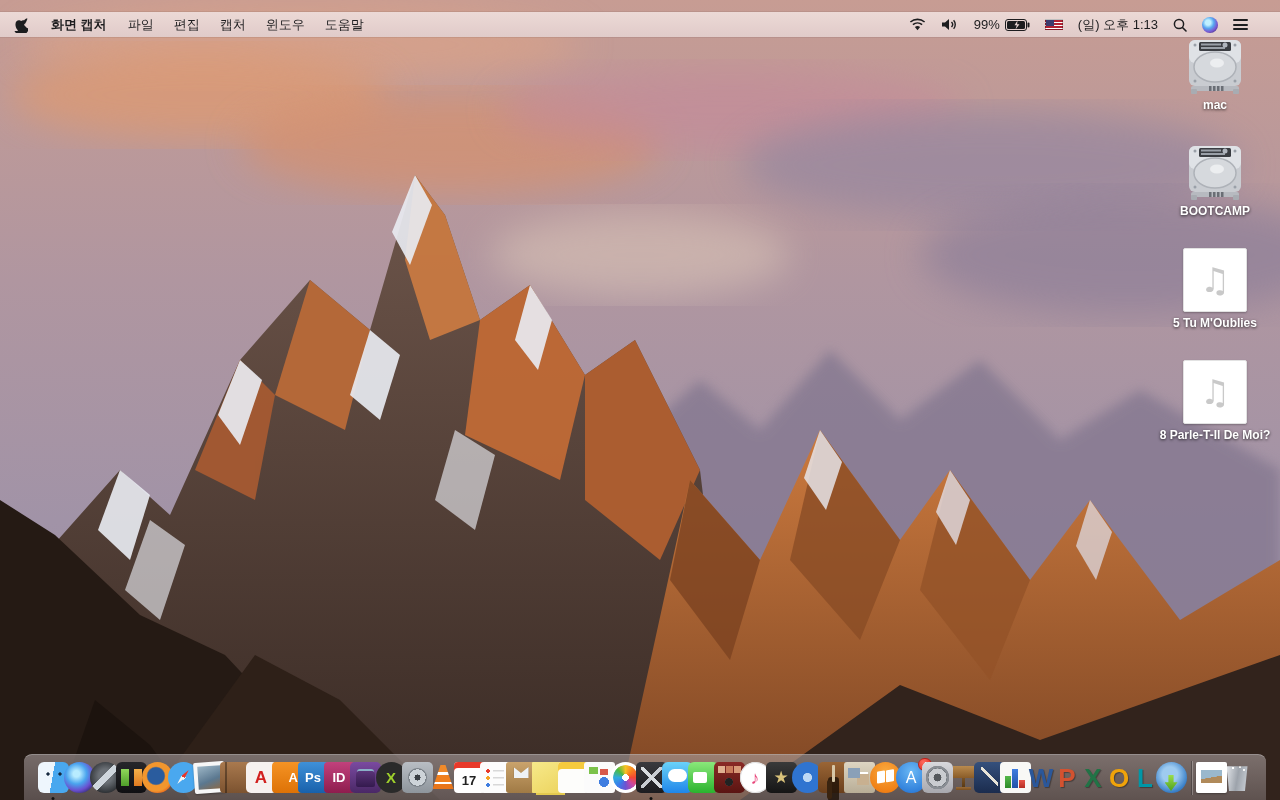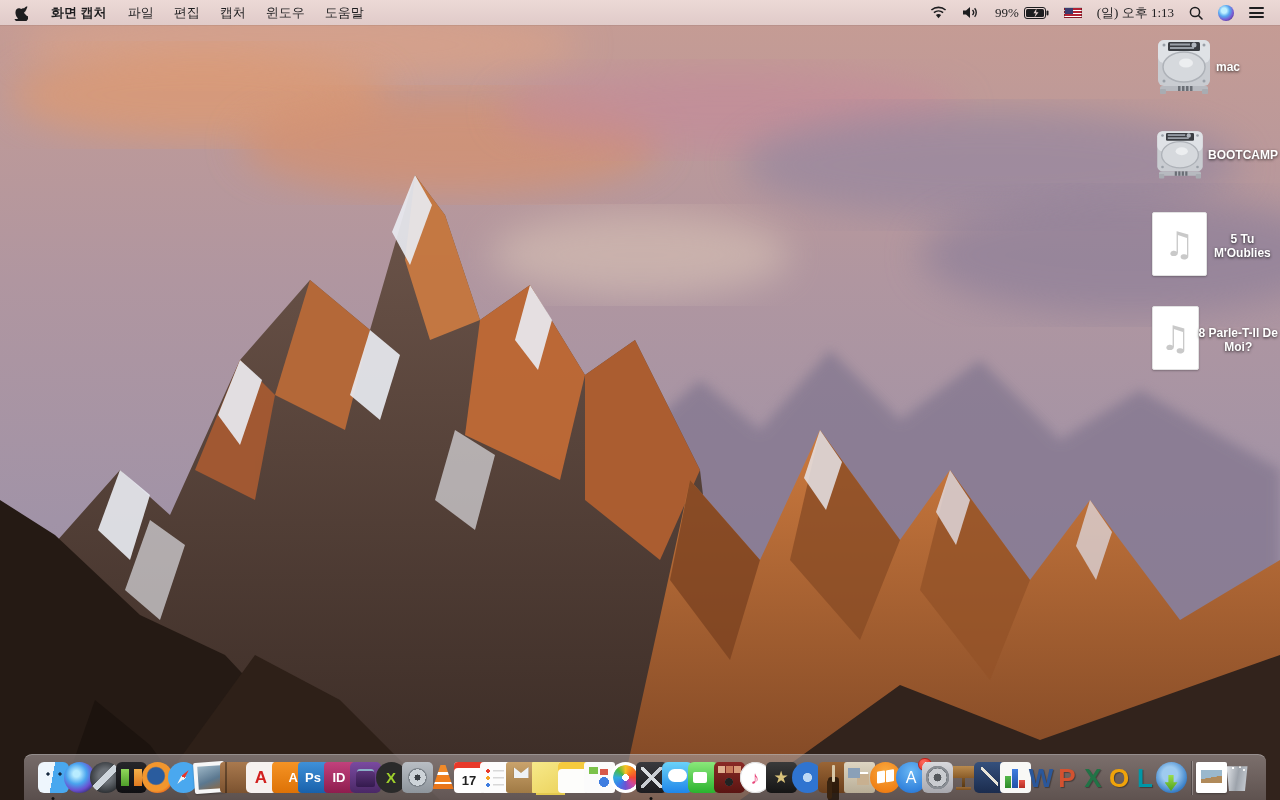--- a/index.html
+++ b/index.html
@@ -3,42 +3,42 @@
 <meta charset="utf-8">
 <style>
   * { margin:0; padding:0; box-sizing:border-box; }
   html,body { width:1280px; height:800px; overflow:hidden; font-family:"Liberation Sans","DejaVu Sans",sans-serif; }
   #screen { position:relative; width:1280px; height:800px; background:#9a8ba0; }
 
   
   #wallpaper { position:absolute; inset:0; }
 
   
-  #menubar { position:absolute; top:0; left:0; right:0; height:25px;
+  #menubar { position:absolute; top:12px; left:0; right:0; height:25px;
     background:linear-gradient(#ecd9d6,#e0cbc9); display:flex; align-items:flex-start;
     font-size:13px; color:#1d1d1f; z-index:40; box-shadow:0 0 1px rgba(0,0,0,.35); }
   #menus { display:flex; align-items:center; height:100%; }
   .menu-item { padding:0 10px; height:100%; display:flex; align-items:center; cursor:default; white-space:nowrap; }
   .menu-item.bold { font-weight:bold; padding:0 11px; }
   #apple-menu { padding:0 12px 0 14px; height:100%; display:flex; align-items:center; }
-  #status { margin-left:auto; display:flex; align-items:center; height:100%; gap:15px; padding-right:16px;font-family:Liberation Serif, serif; }
+  #status { margin-left:auto; display:flex; align-items:center; height:100%; gap:15px; padding-right:32px; }
   .status-txt { font-size:13px; white-space:nowrap; }
   .batt-group { display:flex; align-items:center; gap:5px; }
   .flag { width:18px; height:11px; position:relative; border:0.5px solid rgba(0,0,0,.25);
     background:repeating-linear-gradient(#b22234 0 1.6px,#fff 1.6px 3.2px); }
   .flag::after { content:""; position:absolute; left:0; top:0; width:8px; height:6px; background:#3c3b6e; }
   .nc-icon { width:15px; height:11px; display:flex; flex-direction:column; justify-content:space-between; }
   .nc-icon i { display:block; height:2px; background:#1d1d1f; border-radius:1px; }
   .siri-orb { width:16px; height:16px; border-radius:50%;
     background:radial-gradient(circle at 38% 35%, #bff0ff 0 18%, #57a8f0 40%, #7a55d0 65%, #1a2250 95%); }
 
   
   #desktop-icons { position:absolute; top:36px; right:2px; width:126px; display:flex;
     flex-direction:column; align-items:center; gap:30px; z-index:10; }
-  .dicon { display:flex; flex-direction:row; align-items:center; width:126px; cursor:default; }
+  .dicon { display:flex; flex-direction:column; align-items:center; width:126px; cursor:default; }
   .dicon-label { margin-top:4px; font-size:12px; font-weight:bold; color:#fff; text-align:center;
     line-height:14px; text-shadow:0 1px 3px rgba(0,0,0,.75); max-width:120px; }
   .drive-img { width:64px; height:58px; }
   .audio-img { width:64px; height:64px; background:#fff; border:1px solid #e2e2e2; border-radius:2px;
     display:flex; align-items:center; justify-content:center; box-shadow:0 1px 2px rgba(0,0,0,.25); }
   .audio-note { font-family:"DejaVu Sans",sans-serif; font-size:34px; color:#c9c9c9; line-height:1; }
 
   
   #dock { position:absolute; bottom:0; left:24px; right:14px; height:46px; z-index:30;
     background:linear-gradient(rgba(168,158,158,.62), rgba(122,112,112,.62));

